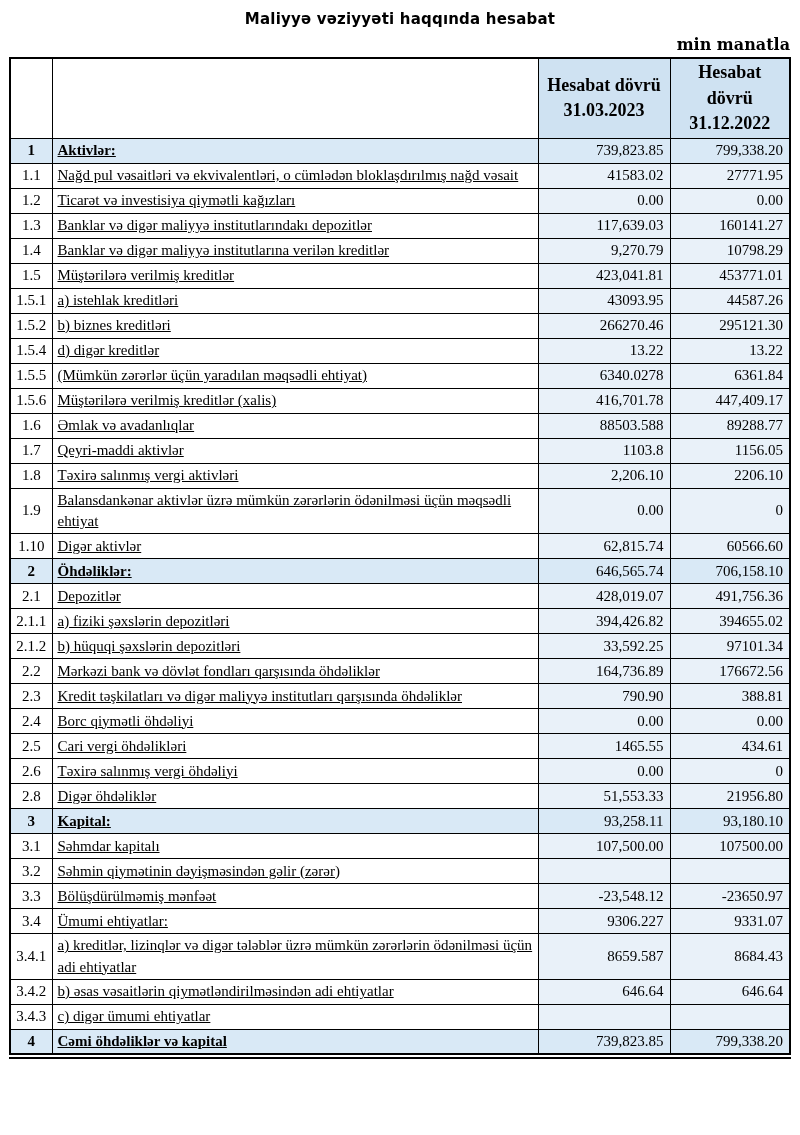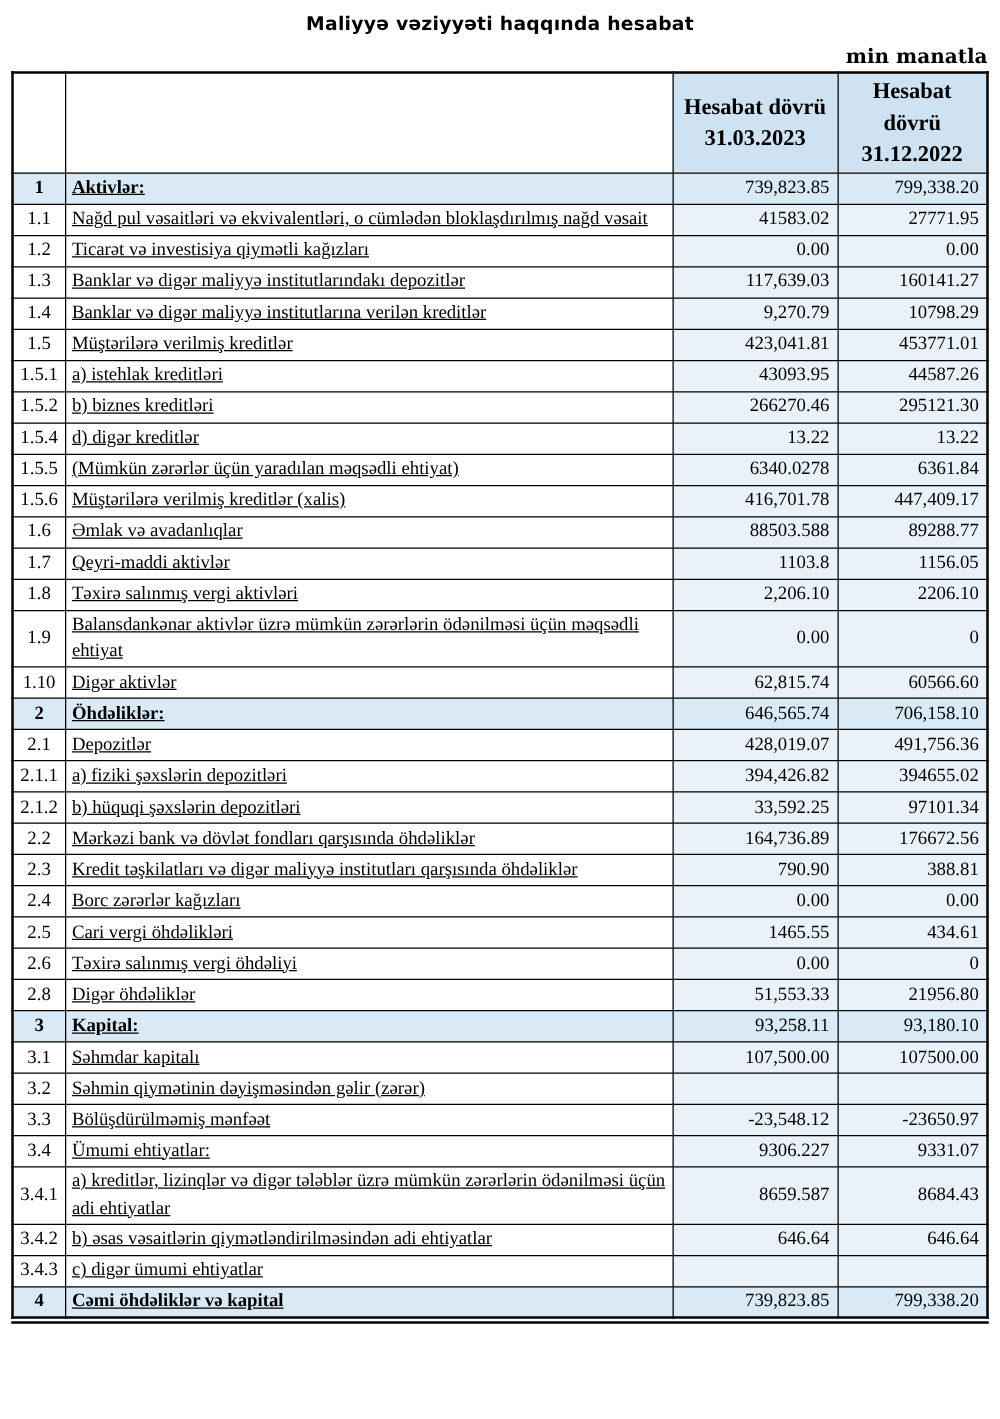--- a/index.html
+++ b/index.html
@@ -202,21 +202,21 @@
           <td class="val">176672.56</td>
         </tr>
         <tr>
           <td class="num">2.3</td>
           <td class="label">Kredit təşkilatları və digər maliyyə institutları qarşısında öhdəliklər</td>
           <td class="val">790.90</td>
           <td class="val">388.81</td>
         </tr>
         <tr>
           <td class="num">2.4</td>
-          <td class="label">Borc zərərlər kağızları</td>
+          <td class="label">Borc qiymətli öhdəliyi</td>
           <td class="val">0.00</td>
           <td class="val">0.00</td>
         </tr>
         <tr>
           <td class="num">2.5</td>
           <td class="label">Cari vergi öhdəlikləri</td>
           <td class="val">1465.55</td>
           <td class="val">434.61</td>
         </tr>
         <tr>

